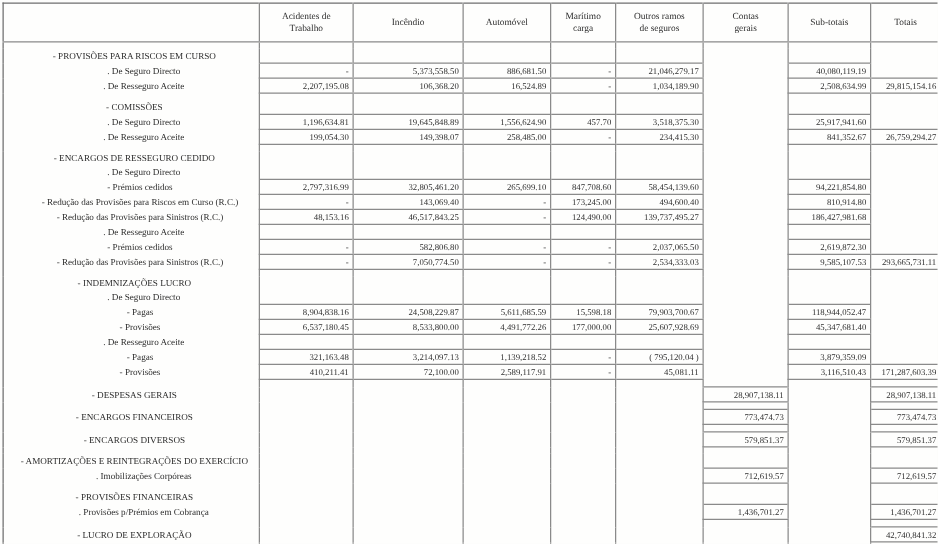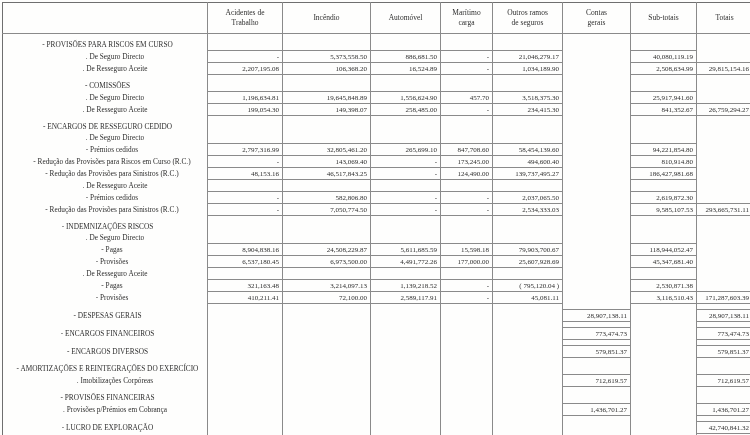--- a/index.html
+++ b/index.html
@@ -280,21 +280,21 @@
           <td class="num"></td>
           <td class="num"></td>
           <td class="num"></td>
           <td class="num"></td>
           <td class="num"></td>
           <td class="num"></td>
           <td class="num"></td>
           <td class="num"></td>
         </tr>
         <tr class="section">
-          <td class="lbl">- INDEMNIZAÇÕES RISCOS</td>
+          <td class="lbl">- INDEMNIZAÇÕES LUCRO</td>
           <td class="num"></td>
           <td class="num"></td>
           <td class="num"></td>
           <td class="num"></td>
           <td class="num"></td>
           <td class="num"></td>
           <td class="num"></td>
           <td class="num"></td>
         </tr>
         <tr class="item">
@@ -315,21 +315,21 @@
           <td class="num boxed">5,611,685.59</td>
           <td class="num boxed">15,598.18</td>
           <td class="num boxed">79,903,700.67</td>
           <td class="num"></td>
           <td class="num boxed">118,944,052.47</td>
           <td class="num"></td>
         </tr>
         <tr class="item">
           <td class="lbl ind2">- Provisões</td>
           <td class="num boxed">6,537,180.45</td>
-          <td class="num boxed">6,973,500.00</td>
+          <td class="num boxed">8,533,800.00</td>
           <td class="num boxed">4,491,772.26</td>
           <td class="num boxed">177,000.00</td>
           <td class="num boxed">25,607,928.69</td>
           <td class="num"></td>
           <td class="num boxed">45,347,681.40</td>
           <td class="num"></td>
         </tr>
         <tr class="item">
           <td class="lbl ind1">. De Resseguro Aceite</td>
           <td class="num"></td>
@@ -342,21 +342,21 @@
           <td class="num"></td>
         </tr>
         <tr class="item">
           <td class="lbl ind2">- Pagas</td>
           <td class="num boxed">321,163.48</td>
           <td class="num boxed">3,214,097.13</td>
           <td class="num boxed">1,139,218.52</td>
           <td class="num boxed">-</td>
           <td class="num boxed">( 795,120.04 )</td>
           <td class="num"></td>
-          <td class="num boxed">2,530,871.38</td>
+          <td class="num boxed">3,879,359.09</td>
           <td class="num"></td>
         </tr>
         <tr class="item">
           <td class="lbl ind2">- Provisões</td>
           <td class="num boxed">410,211.41</td>
           <td class="num boxed">72,100.00</td>
           <td class="num boxed">2,589,117.91</td>
           <td class="num boxed">-</td>
           <td class="num boxed">45,081.11</td>
           <td class="num"></td>

